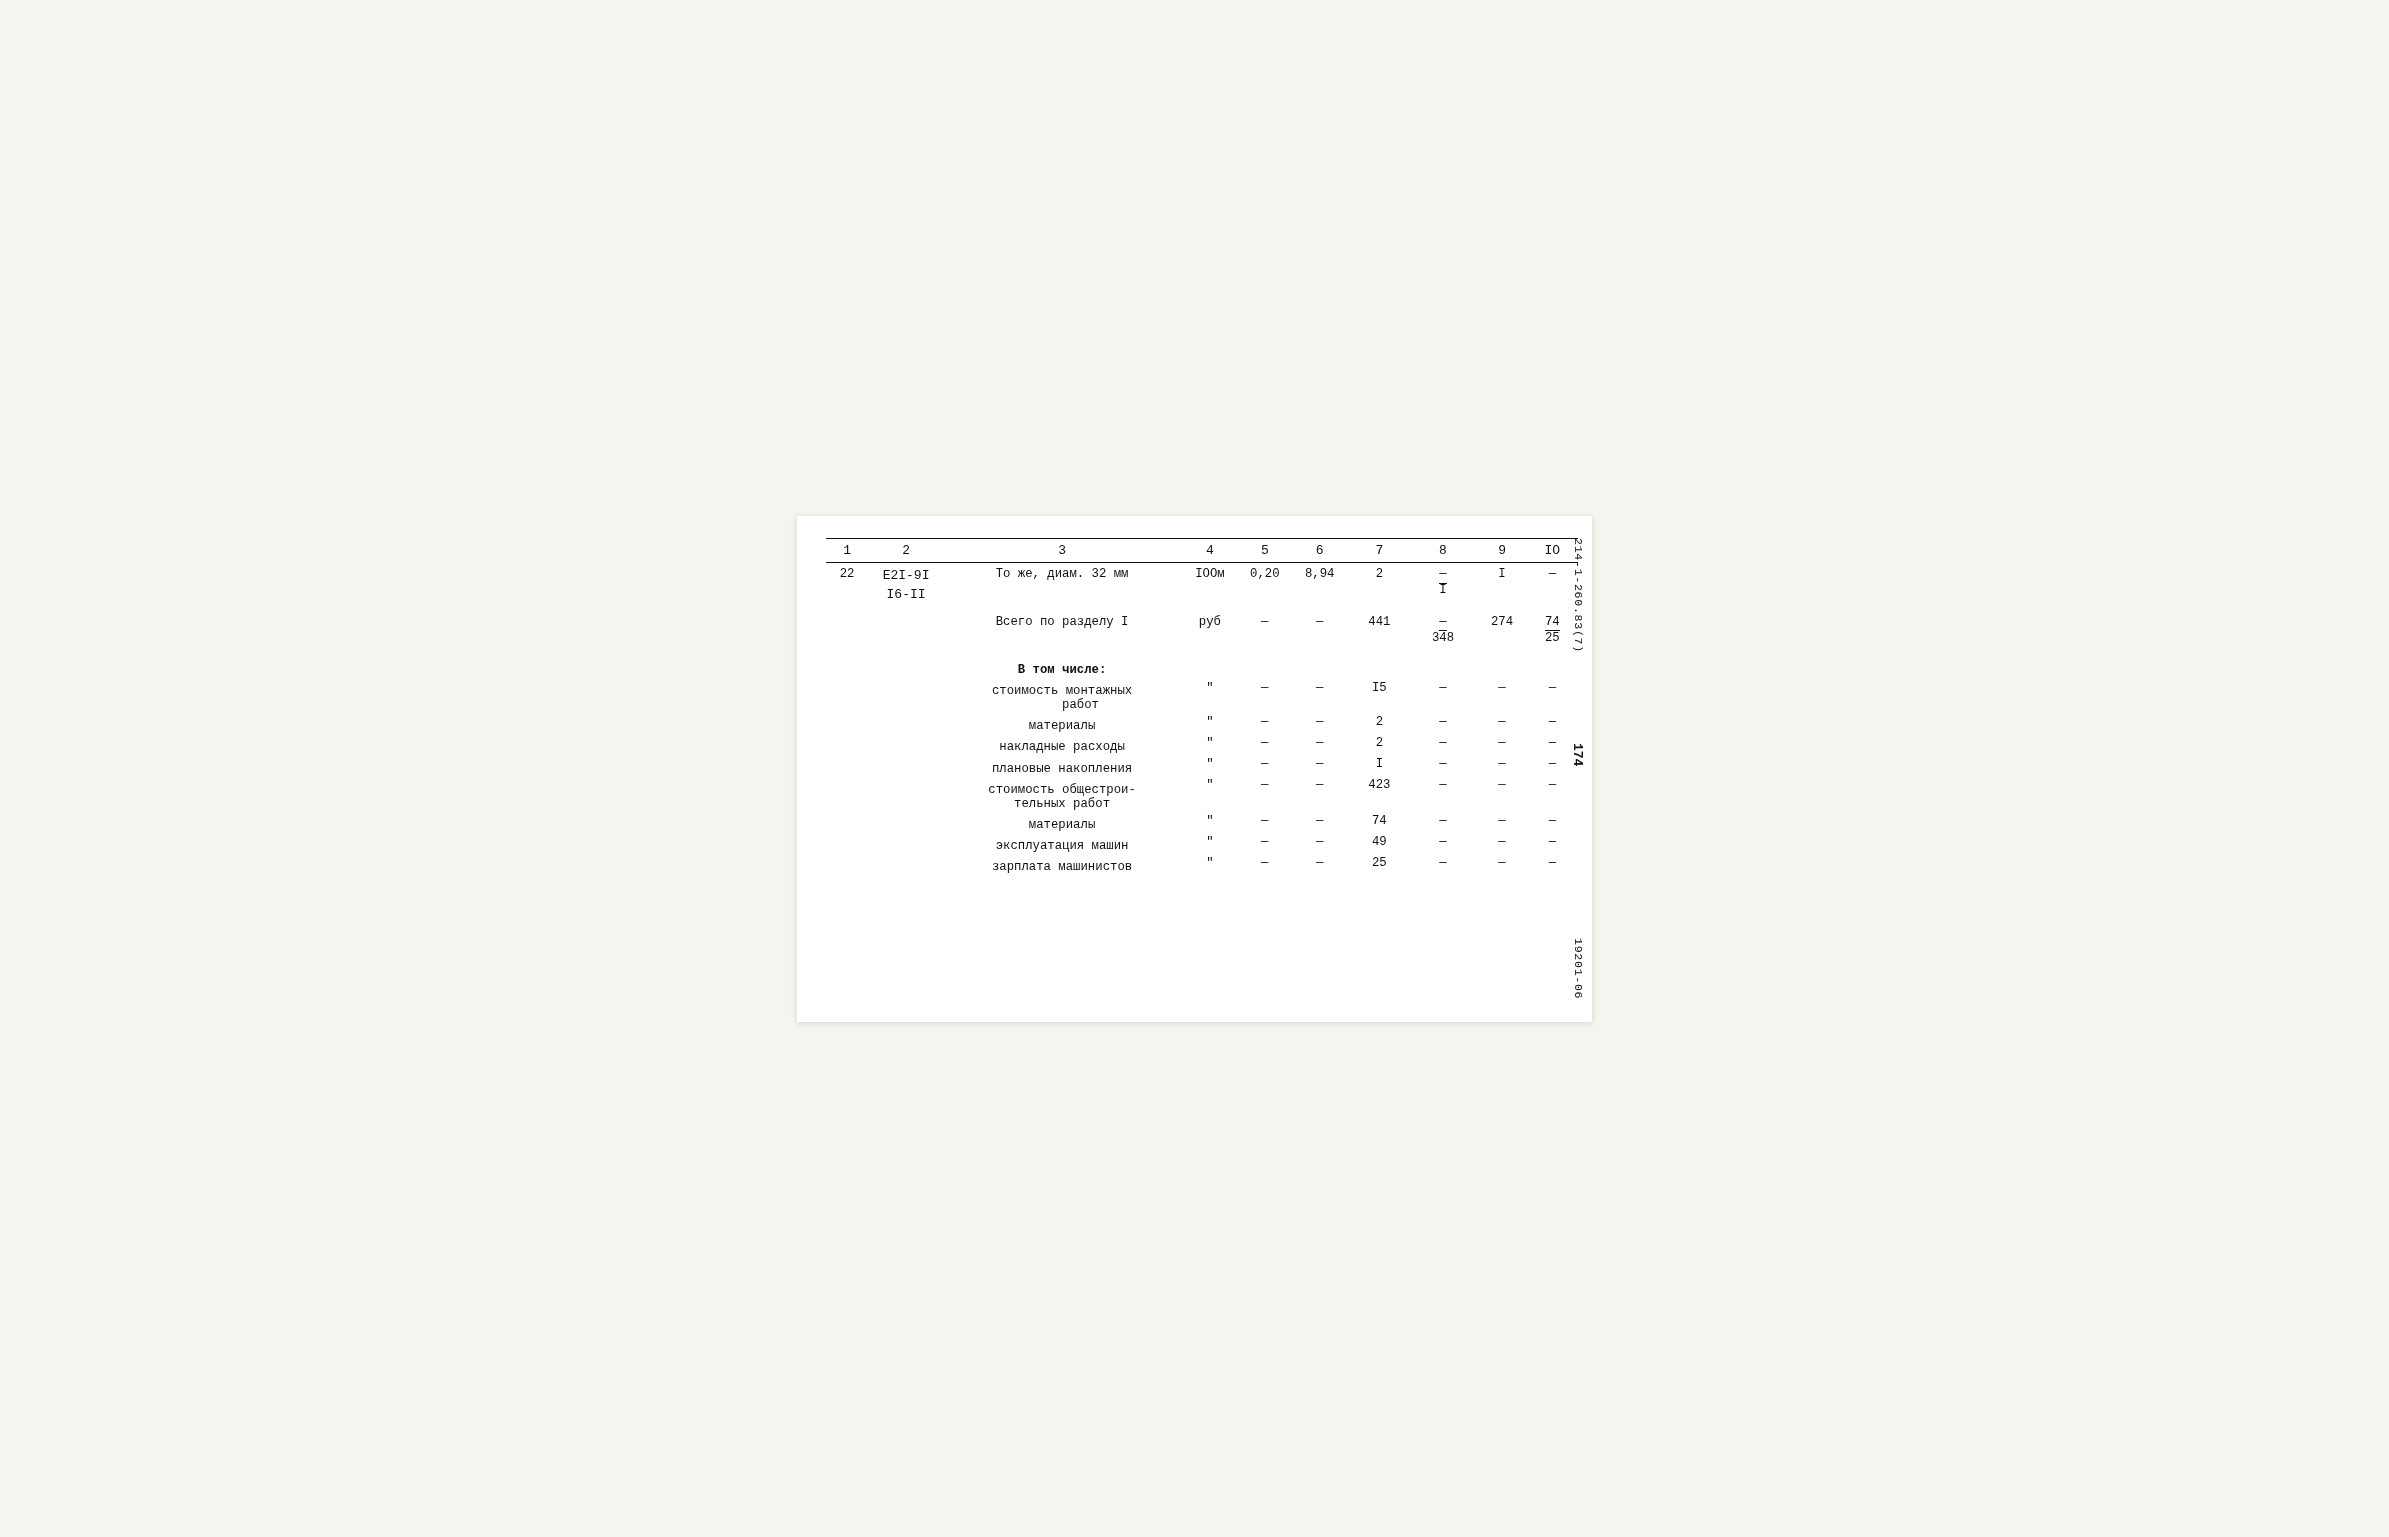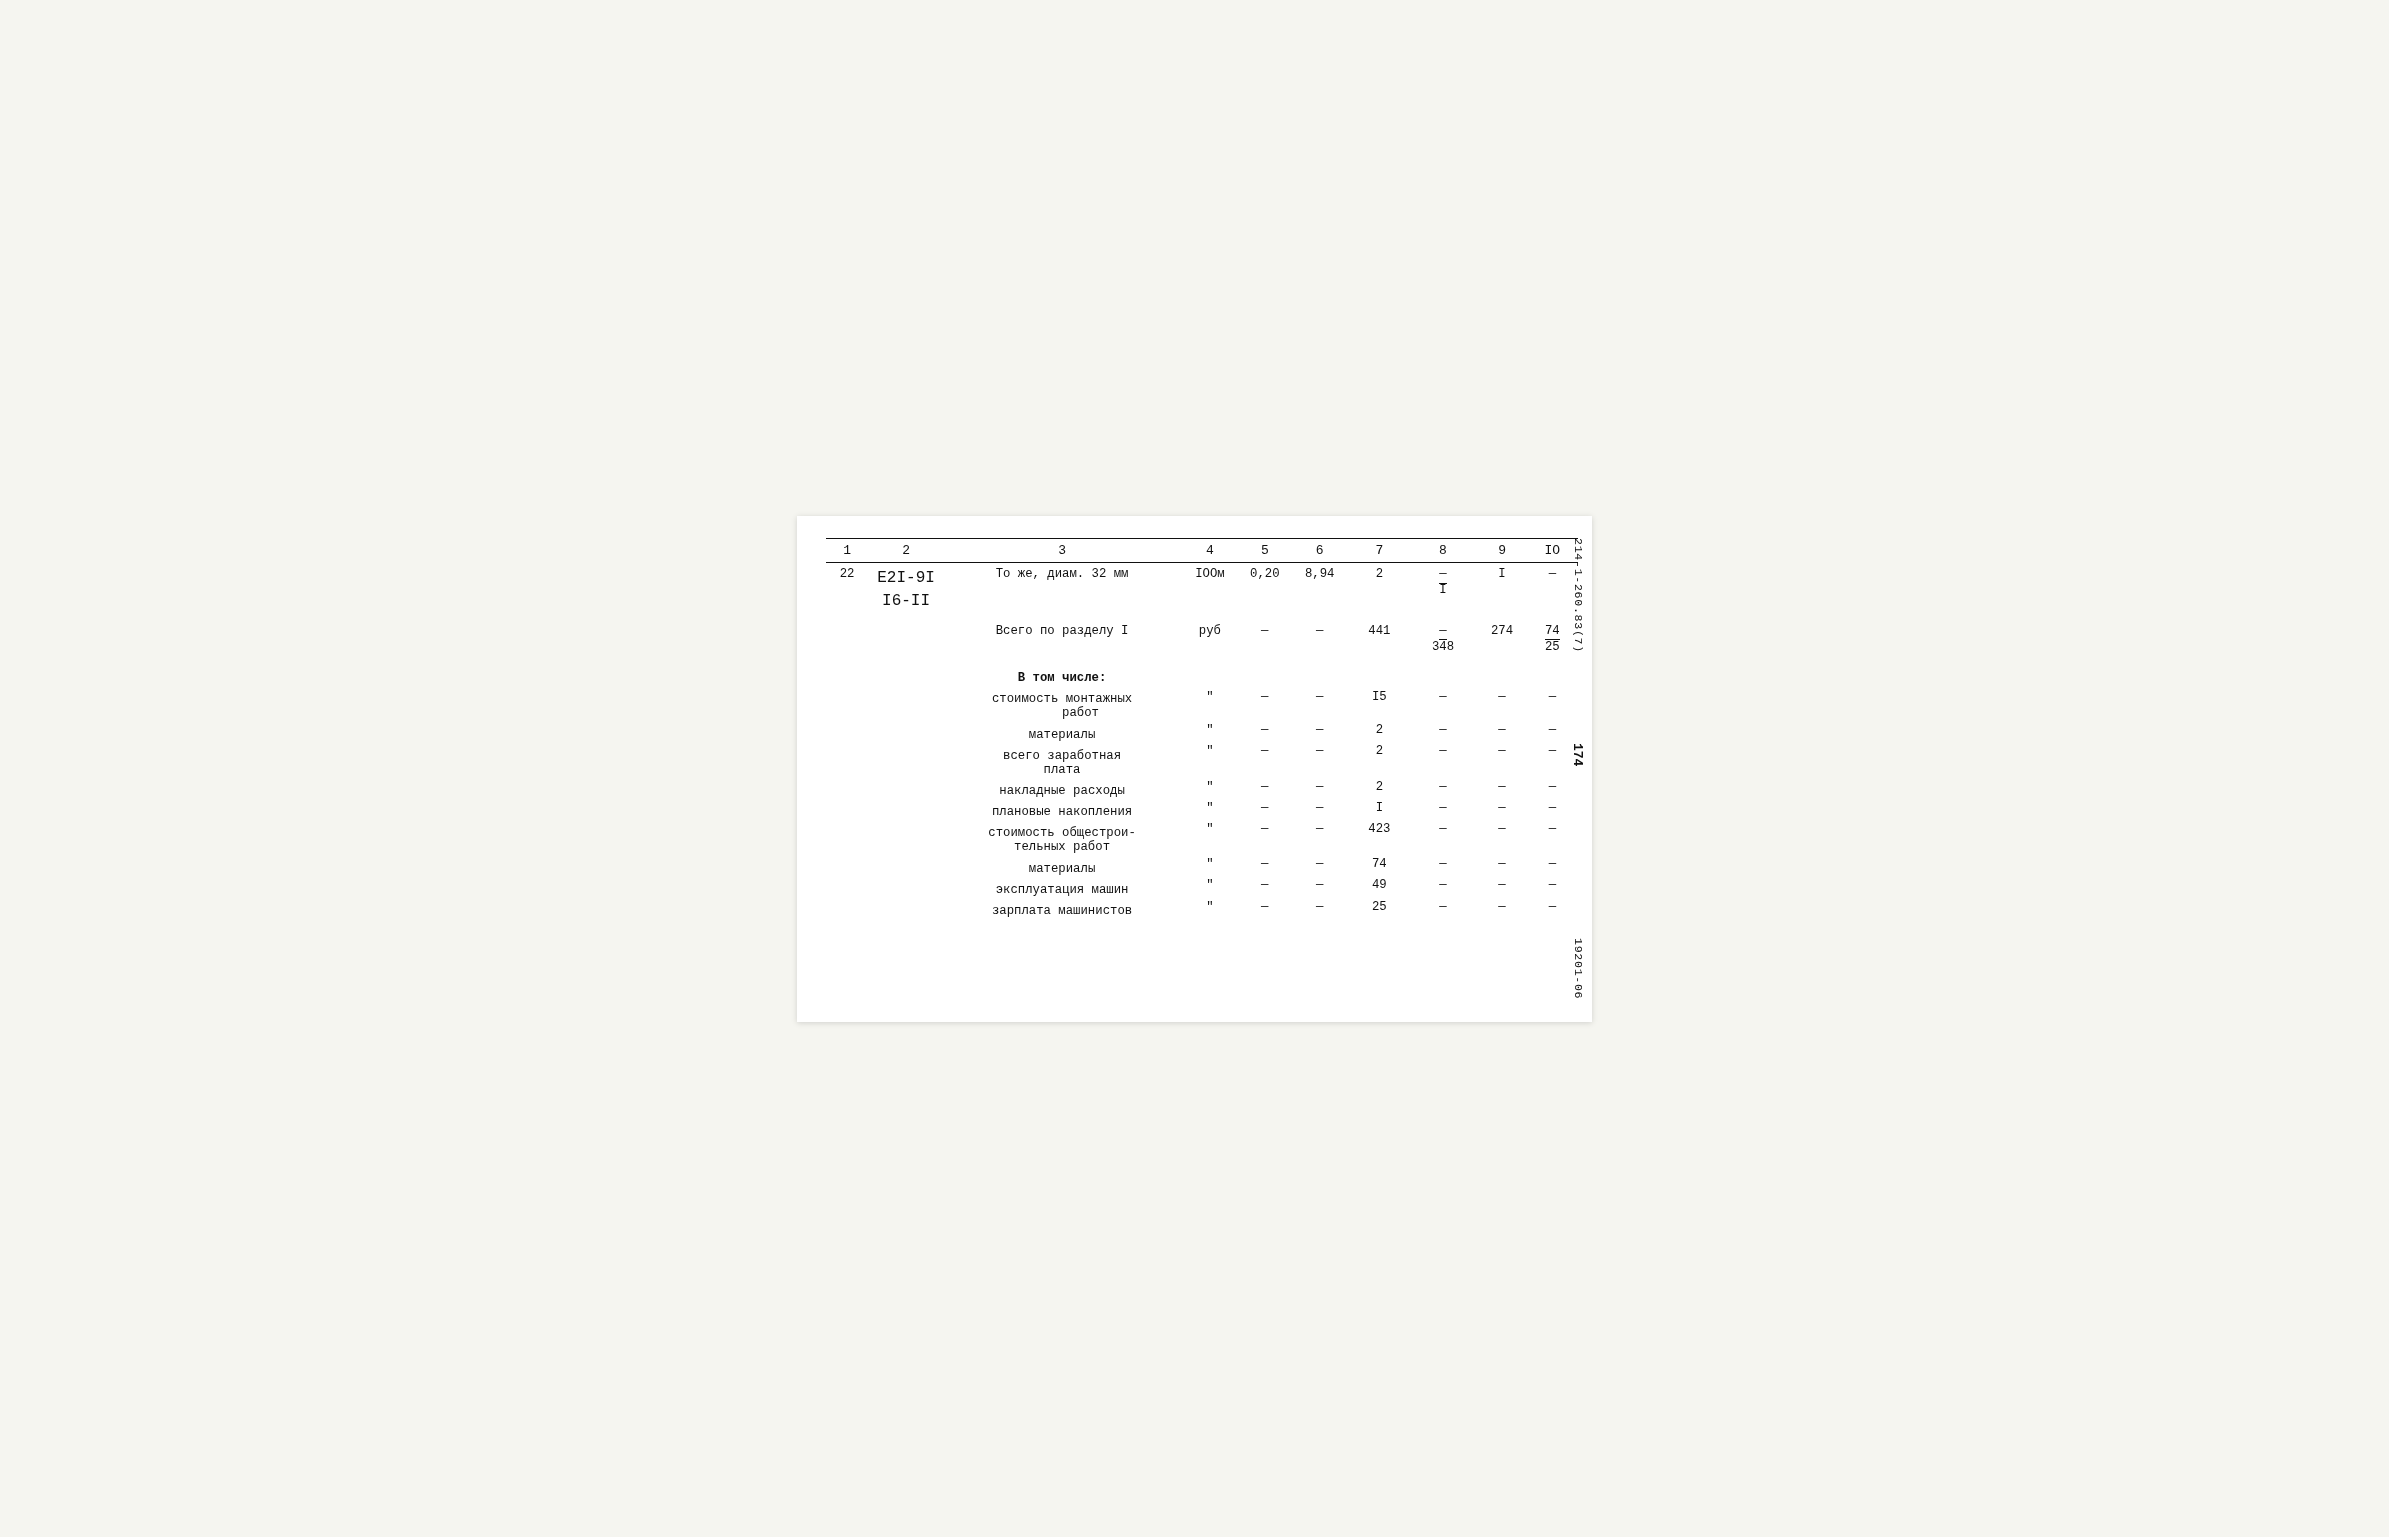--- a/index.html
+++ b/index.html
@@ -134,21 +134,21 @@
         <th>7</th>
         <th>8</th>
         <th>9</th>
         <th>IO</th>
       </tr>
     </thead>
     <tbody>
 
       <tr class="main-data-row">
         <td>22</td>
-        <td style="font-size:16px; line-height:1.4;">E2I-9I<br>I6-II</td>
+        <td style="font-size:13px; line-height:1.4;">E2I-9I<br>I6-II</td>
         <td class="left-align">То же, диам. 32 мм</td>
         <td>IOOм</td>
         <td>0,20</td>
         <td>8,94</td>
         <td>2</td>
         <td>
           <span class="fraction">
             <span class="numerator">—</span>
             <span class="denominator">I</span>
           </span>
@@ -213,32 +213,20 @@
         <td>"</td>
         <td>—</td>
         <td>—</td>
         <td>2</td>
         <td>—</td>
         <td>—</td>
         <td>—</td>
       </tr>
 
 
-      <tr class="sub-row">
-        <td></td>
-        <td></td>
-        <td class="left-align" style="padding-top:5.8px;">всего заработная<br>плата</td>
-        <td>"</td>
-        <td>—</td>
-        <td>—</td>
-        <td>2</td>
-        <td>—</td>
-        <td>—</td>
-        <td>—</td>
-      </tr>
 
       <tr class="sub-row">
         <td></td>
         <td></td>
         <td class="left-align" style="padding-top:5.8px;">накладные расходы</td>
         <td>"</td>
         <td>—</td>
         <td>—</td>
         <td>2</td>
         <td>—</td>

